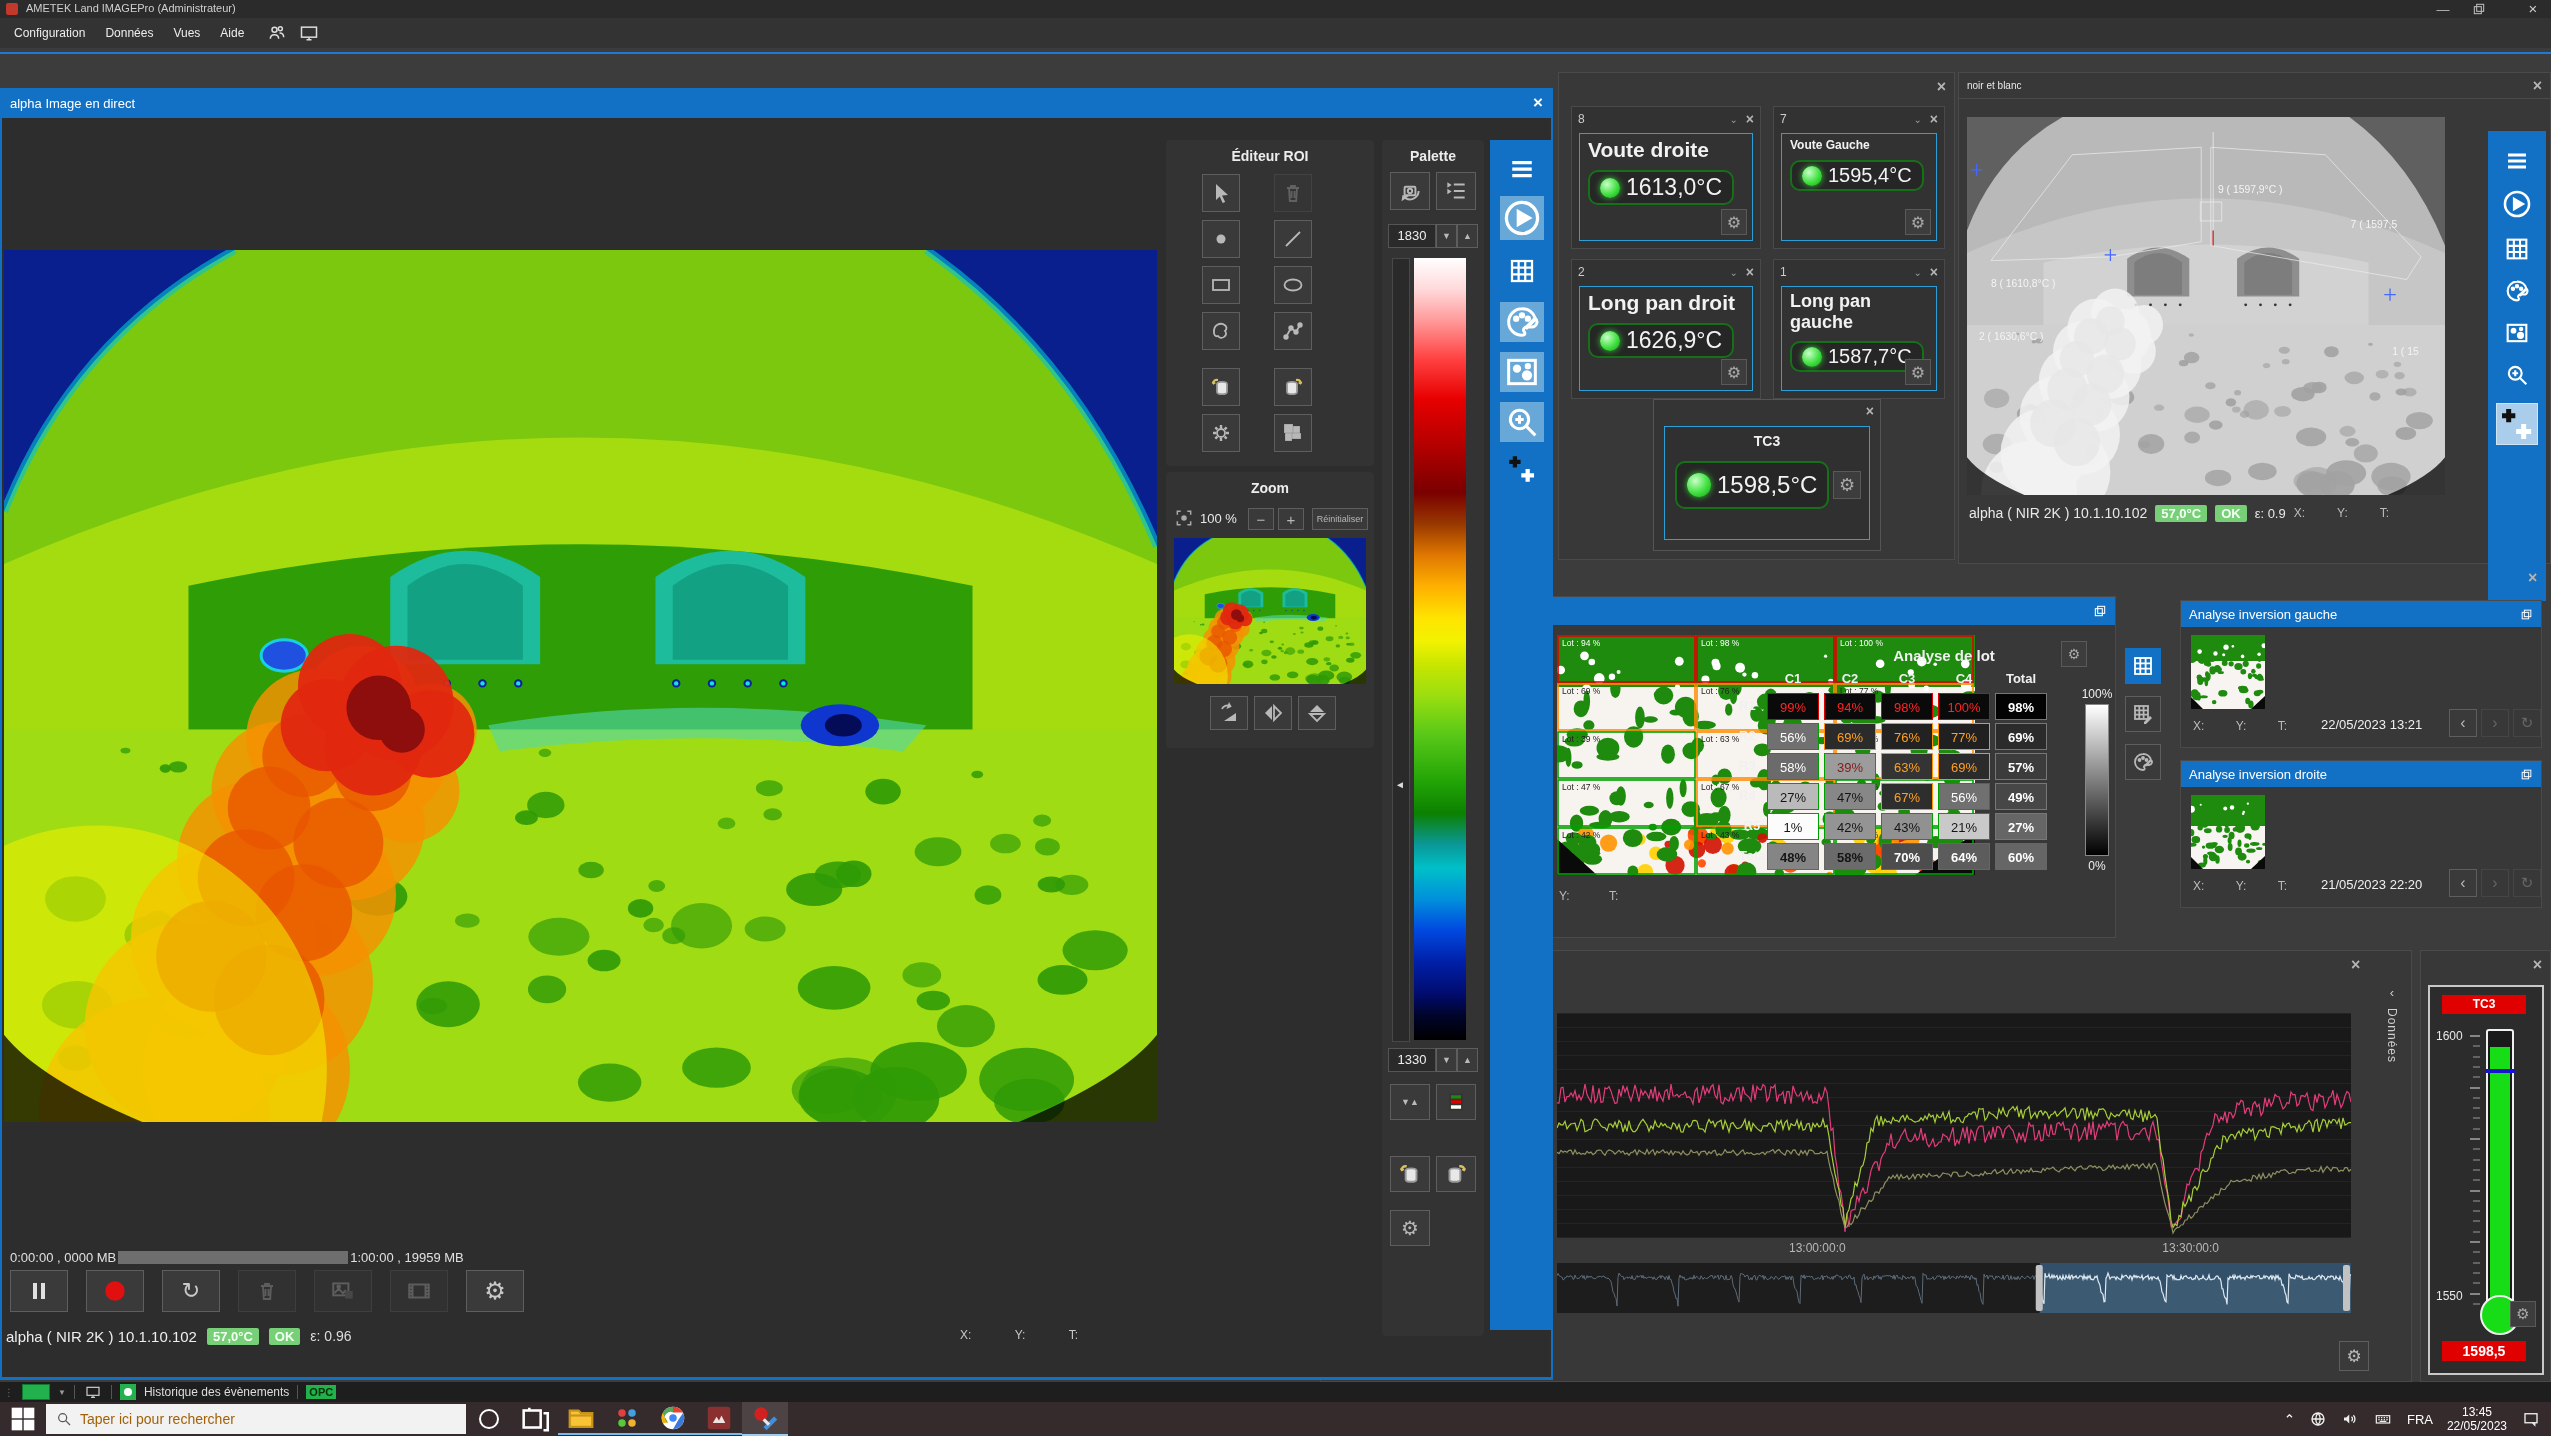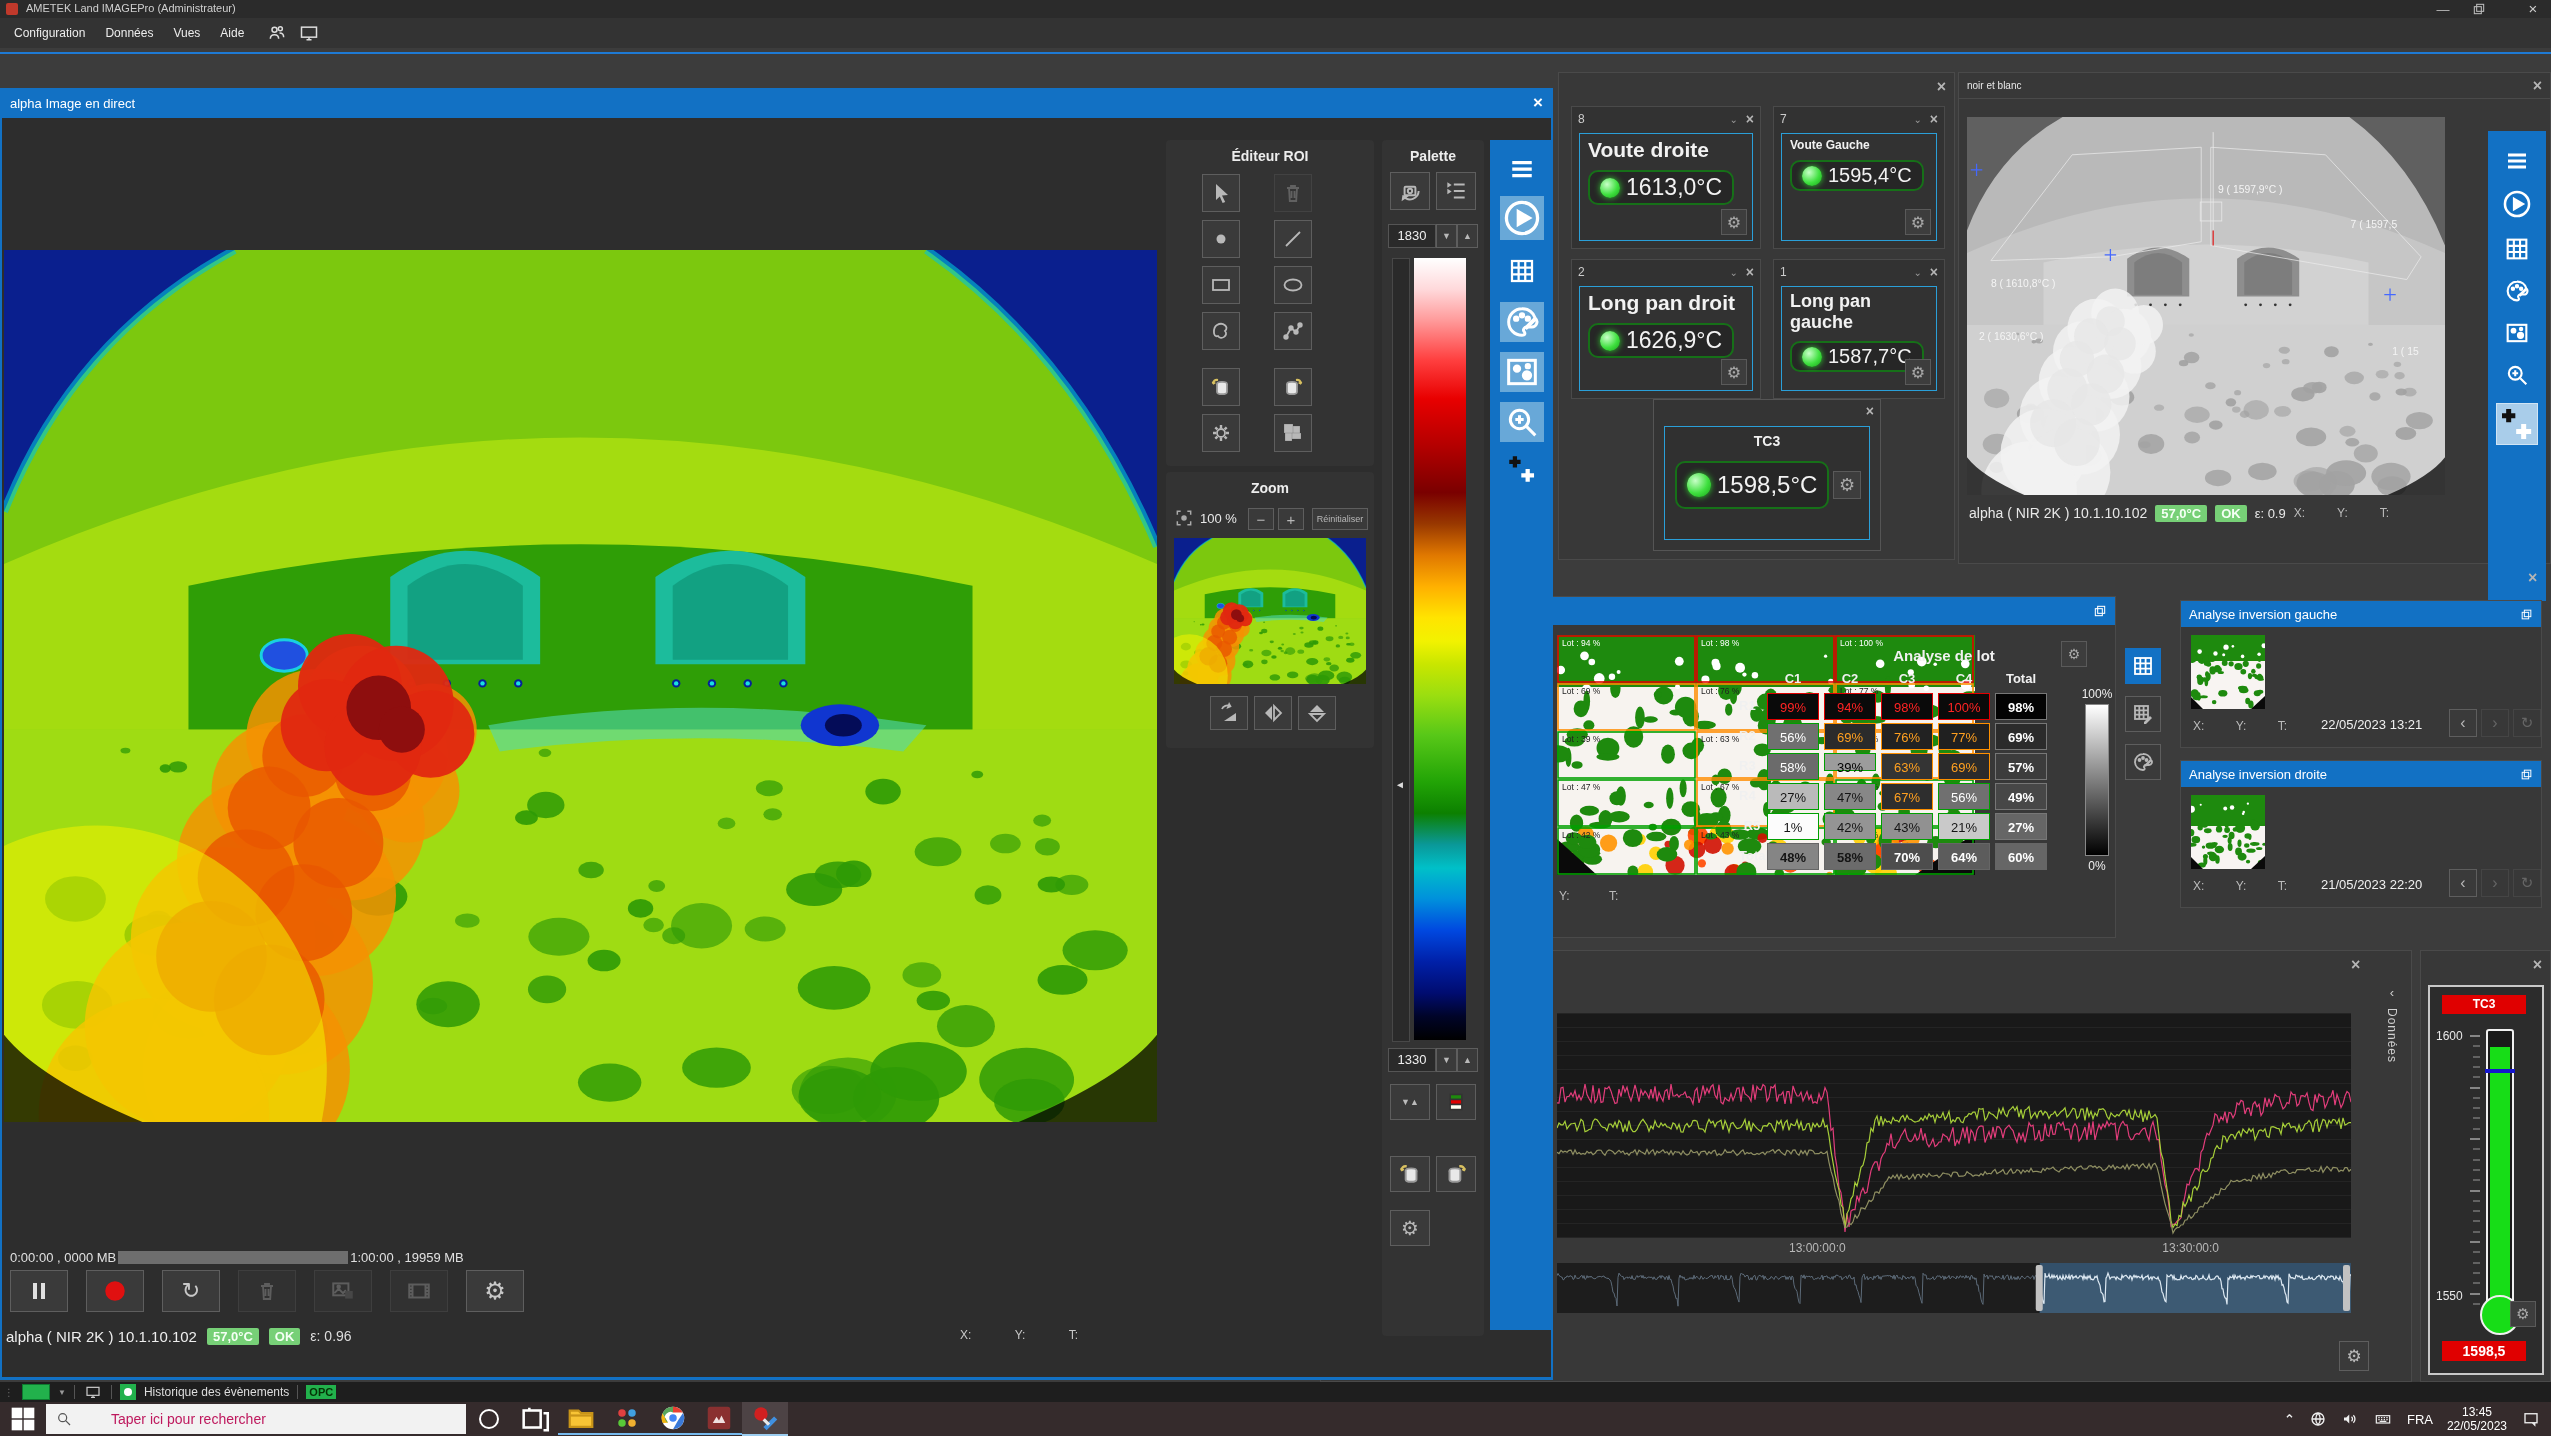--- a/index.html
+++ b/index.html
@@ -631,21 +631,21 @@
         <div class="tcell" style="left:199px;top:22px;width:52px;height:27px;line-height:27px;background:#0a0a0a;color:#ff2424;border:1px solid #e00000;font-weight:normal;">100%</div>
         <div class="tcell" style="left:256px;top:22px;width:52px;height:27px;line-height:27px;background:rgb(3,3,3);color:#fff;border:1px solid #777;font-weight:bold;">98%</div>
         <div class="tcell" style="left:0;top:57px;width:26px;font-weight:bold;color:#f0f0f0;text-align:left;">R2</div>
         <div class="tcell" style="left:28px;top:52px;width:52px;height:27px;line-height:27px;background:rgb(112,112,112);color:#fff;border:1px solid #00a000;font-weight:normal;">56%</div>
         <div class="tcell" style="left:85px;top:52px;width:52px;height:27px;line-height:27px;background:rgb(43,43,43);color:#ffa020;border:1px solid #ff9000;font-weight:normal;">69%</div>
         <div class="tcell" style="left:142px;top:52px;width:52px;height:27px;line-height:27px;background:rgb(34,34,34);color:#ffa020;border:1px solid #ff9000;font-weight:normal;">76%</div>
         <div class="tcell" style="left:199px;top:52px;width:52px;height:27px;line-height:27px;background:rgb(32,32,32);color:#ffa020;border:1px solid #ff9000;font-weight:normal;">77%</div>
         <div class="tcell" style="left:256px;top:52px;width:52px;height:27px;line-height:27px;background:rgb(43,43,43);color:#fff;border:1px solid #777;font-weight:bold;">69%</div>
         <div class="tcell" style="left:0;top:87px;width:26px;font-weight:bold;color:#f0f0f0;text-align:left;">R3</div>
         <div class="tcell" style="left:28px;top:82px;width:52px;height:27px;line-height:27px;background:rgb(107,107,107);color:#fff;border:1px solid #00a000;font-weight:normal;">58%</div>
-        <div class="tcell" style="left:85px;top:82px;width:52px;height:18px;line-height:27px;background:rgb(156,156,156);color:#000000;border:1px solid #00a000;font-weight:normal;">39%</div>
+        <div class="tcell" style="left:85px;top:82px;width:52px;height:27px;line-height:27px;background:rgb(156,156,156);color:#7f1d1d;border:1px solid #00a000;font-weight:normal;">39%</div>
         <div class="tcell" style="left:142px;top:82px;width:52px;height:27px;line-height:27px;background:rgb(52,52,52);color:#ffa020;border:1px solid #ff9000;font-weight:normal;">63%</div>
         <div class="tcell" style="left:199px;top:82px;width:52px;height:27px;line-height:27px;background:rgb(43,43,43);color:#ffa020;border:1px solid #ff9000;font-weight:normal;">69%</div>
         <div class="tcell" style="left:256px;top:82px;width:52px;height:27px;line-height:27px;background:rgb(60,60,60);color:#fff;border:1px solid #777;font-weight:bold;">57%</div>
         <div class="tcell" style="left:0;top:117px;width:26px;font-weight:bold;color:#f0f0f0;text-align:left;">R4</div>
         <div class="tcell" style="left:28px;top:112px;width:52px;height:27px;line-height:27px;background:rgb(186,186,186);color:#151515;border:1px solid #00a000;font-weight:normal;">27%</div>
         <div class="tcell" style="left:85px;top:112px;width:52px;height:27px;line-height:27px;background:rgb(135,135,135);color:#151515;border:1px solid #00a000;font-weight:normal;">47%</div>
         <div class="tcell" style="left:142px;top:112px;width:52px;height:27px;line-height:27px;background:rgb(46,46,46);color:#ffa020;border:1px solid #ff9000;font-weight:normal;">67%</div>
         <div class="tcell" style="left:199px;top:112px;width:52px;height:27px;line-height:27px;background:rgb(112,112,112);color:#fff;border:1px solid #00a000;font-weight:normal;">56%</div>
         <div class="tcell" style="left:256px;top:112px;width:52px;height:27px;line-height:27px;background:rgb(71,71,71);color:#fff;border:1px solid #777;font-weight:bold;">49%</div>
         <div class="tcell" style="left:0;top:147px;width:26px;font-weight:bold;color:#f0f0f0;text-align:center;">R5</div>
@@ -1571,21 +1571,21 @@
           <rect x="12.5" y="12.5" width="7.5" height="7.5" fill="#fff" stroke="none"></rect>
         </svg>
       </span>
     <div style="width:420px;height:30px;background:#f2f2f2;display:flex;align-items:center;gap:8px;padding-left:10px;box-sizing:border-box;">
       <span class="icon" style="width:16px;height:16px;color:#555;">
           <svg viewBox="0 0 24 24" fill="none" stroke="currentColor" stroke-width="1.8">
             <circle cx="10" cy="10" r="6"></circle>
             <path d="M14.5 14.5L21 21"></path>
           </svg>
         </span>
-      <span style="color:#be185d;font-size:14px;margin-left:31px;">Taper ici pour rechercher</span>
+      <span style="color:#a16207;font-size:14px;">Taper ici pour rechercher</span>
     </div>
     <span class="trayico" style="width:46px;height:34px;">
         <span style="width:16px;height:16px;border:2px solid #fff;border-radius:50%;"></span>
       </span>
     <span class="icon" style="width:46px;height:34px;color:#fff;">
         <svg viewBox="0 0 24 24" fill="none" stroke="currentColor" stroke-width="1.8">
           <rect x="4" y="6" width="12" height="12"></rect>
           <path d="M18 8h3v12h-3M8 4v2"></path>
         </svg>
       </span>

